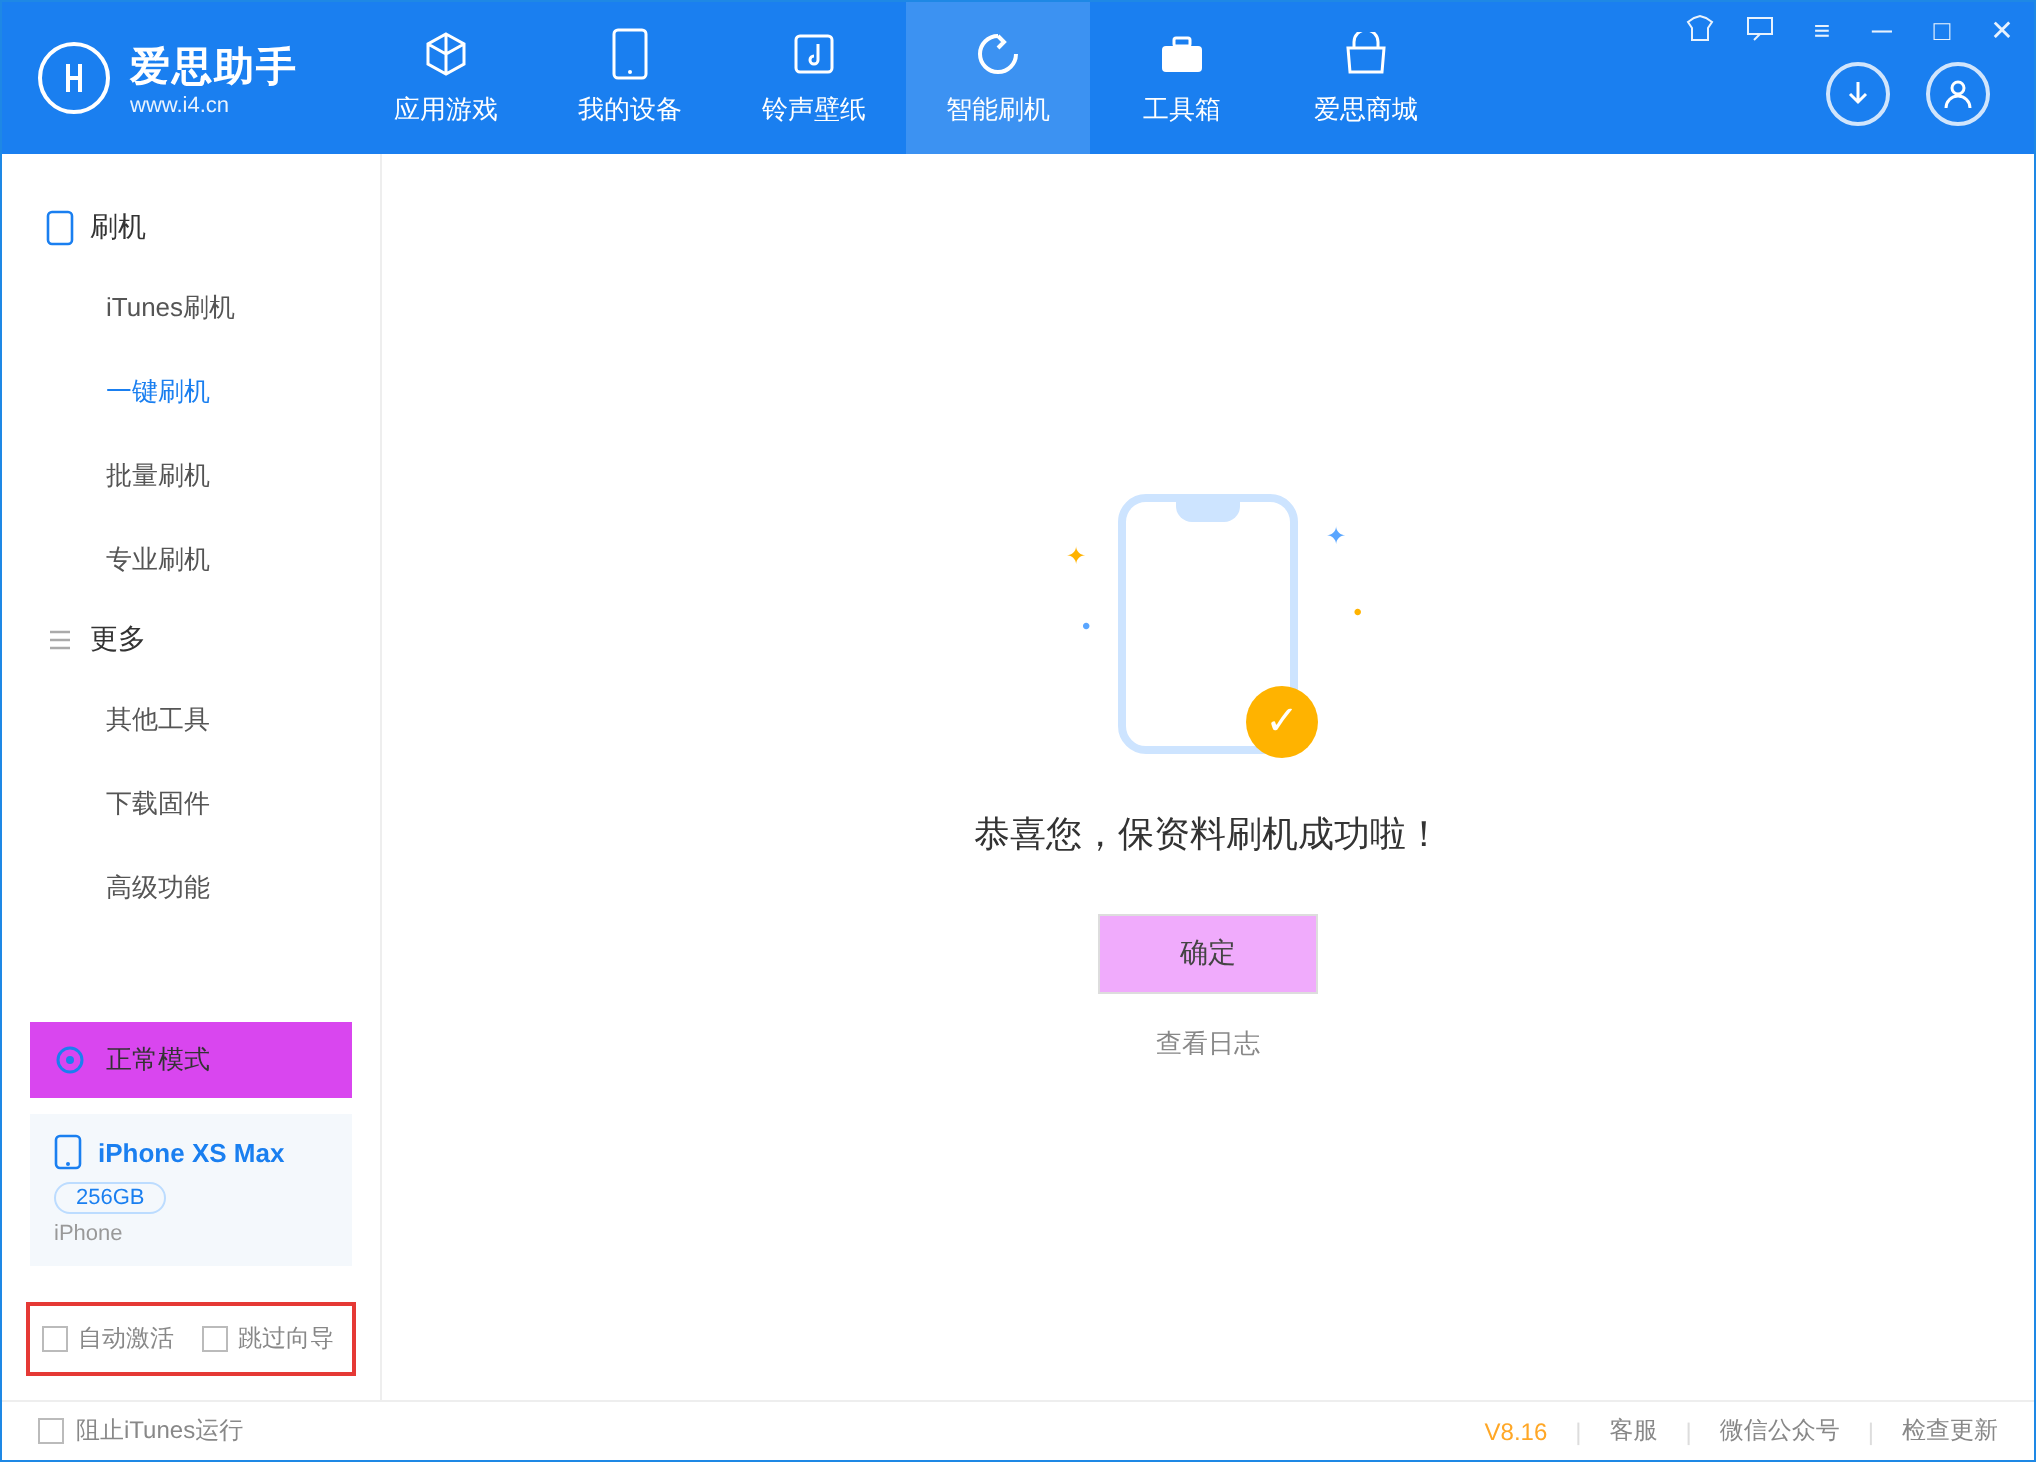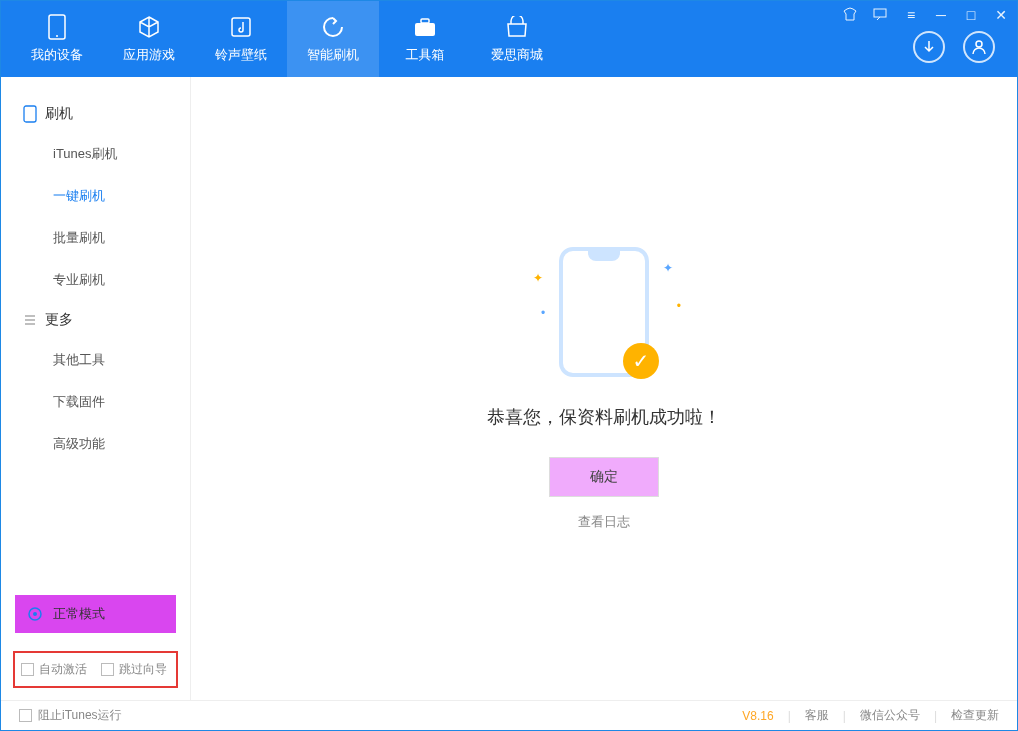--- a/index.html
+++ b/index.html
@@ -56,38 +56,49 @@
 .sb-link { color: #888; cursor: pointer; }
 .sb-sep { color: #ddd; }
 .version { color: #ffa726; }
 
 svg { display: block; }
 </style>
 </head>
 <body>
 
 <div class="titlebar">
+  <div class="logo">
+    <div class="logo-badge">
+      <svg width="18" height="18" viewBox="0 0 18 18">
+          <path d="M6 2v14M12 2v14M6 9h6" stroke="#fff" stroke-width="2" fill="none"></path>
+        </svg>
+    </div>
+    <div class="logo-text">
+      <div class="logo-name">爱思助手</div>
+      <div class="logo-url">www.i4.cn</div>
+    </div>
+  </div>
 
   <div class="topnav">
+    <div class="topnav-item">
+      <div class="topnav-icon">
+          <svg width="24" height="24" viewBox="0 0 24 24">
+            <path d="M12 2l9 5v10l-9 5-9-5V7z M12 2v20 M3 7l9 5 9-5" stroke="#fff" stroke-width="1.5" fill="none"></path>
+          </svg>
+        </div>
+      <span>应用游戏</span>
+    </div>
     <div class="topnav-item">
       <div class="topnav-icon">
           <svg width="18" height="26" viewBox="0 0 18 26">
             <rect x="1" y="1" width="16" height="24" rx="2" stroke="#fff" stroke-width="1.5" fill="none"></rect>
             <circle cx="9" cy="22" r="1" fill="#fff"></circle>
           </svg>
         </div>
       <span>我的设备</span>
-    </div>
-    <div class="topnav-item">
-      <div class="topnav-icon">
-          <svg width="24" height="24" viewBox="0 0 24 24">
-            <path d="M12 2l9 5v10l-9 5-9-5V7z M12 2v20 M3 7l9 5 9-5" stroke="#fff" stroke-width="1.5" fill="none"></path>
-          </svg>
-        </div>
-      <span>应用游戏</span>
     </div>
     <div class="topnav-item">
       <div class="topnav-icon">
           <svg width="22" height="22" viewBox="0 0 22 22">
             <rect x="2" y="2" width="18" height="18" rx="2" stroke="#fff" stroke-width="1.5" fill="none"></rect>
             <path d="M13 6v8a2 2 0 11-2-2" stroke="#fff" stroke-width="1.5" fill="none"></path>
           </svg>
         </div>
       <span>铃声壁纸</span>
     </div>
@@ -176,20 +187,31 @@
     <div class="side-item">高级功能</div>
 
     <div class="side-mode">
       <svg width="16" height="16" viewBox="0 0 16 16">
           <circle cx="8" cy="8" r="6" stroke="#1a7ff0" stroke-width="1.5" fill="none"></circle>
           <circle cx="8" cy="8" r="2" fill="#1a7ff0"></circle>
         </svg>
       <span>正常模式</span>
     </div>
 
+    <div class="side-device">
+      <div style="display:flex;align-items:center;gap:8px;">
+        <svg width="14" height="18" viewBox="0 0 14 18">
+            <rect x="1" y="1" width="12" height="16" rx="2" stroke="#1a7ff0" stroke-width="1.3" fill="none"></rect>
+            <circle cx="7" cy="15" r="1" fill="#1a7ff0"></circle>
+          </svg>
+        <span class="device-name">iPhone XS Max</span>
+      </div>
+      <span class="device-cap">256GB</span>
+      <div class="device-type">iPhone</div>
+    </div>
 
     <div class="checkbox-row">
       <label class="cb">
           <span class="cb-box"></span>
           <span>自动激活</span>
         </label>
       <label class="cb">
           <span class="cb-box"></span>
           <span>跳过向导</span>
         </label>

